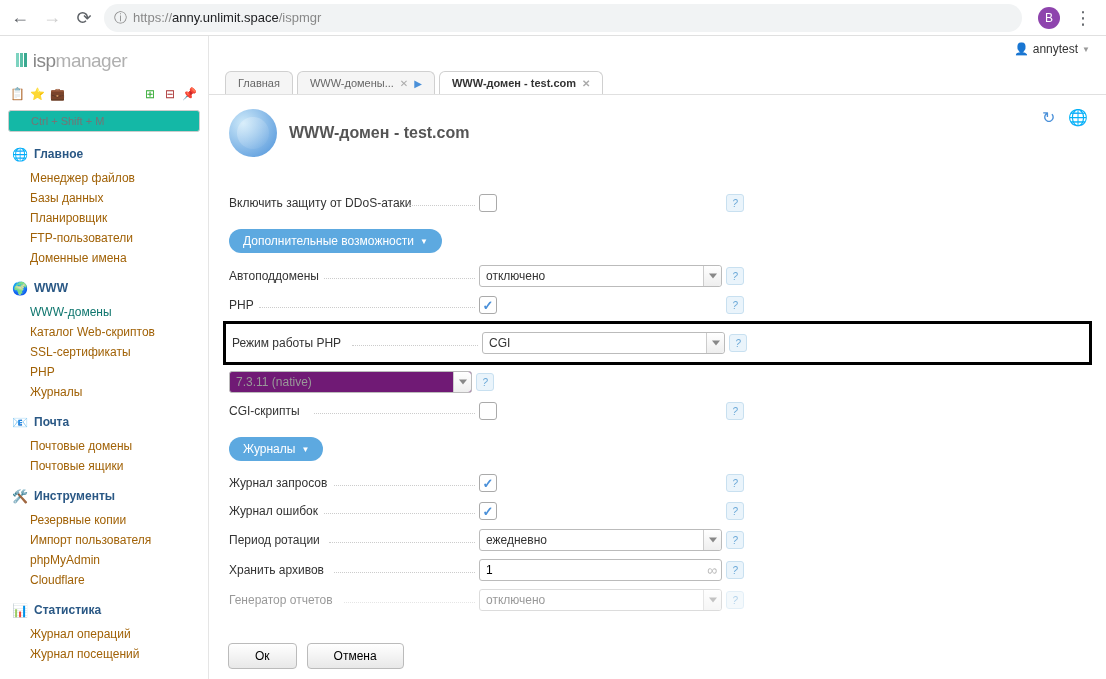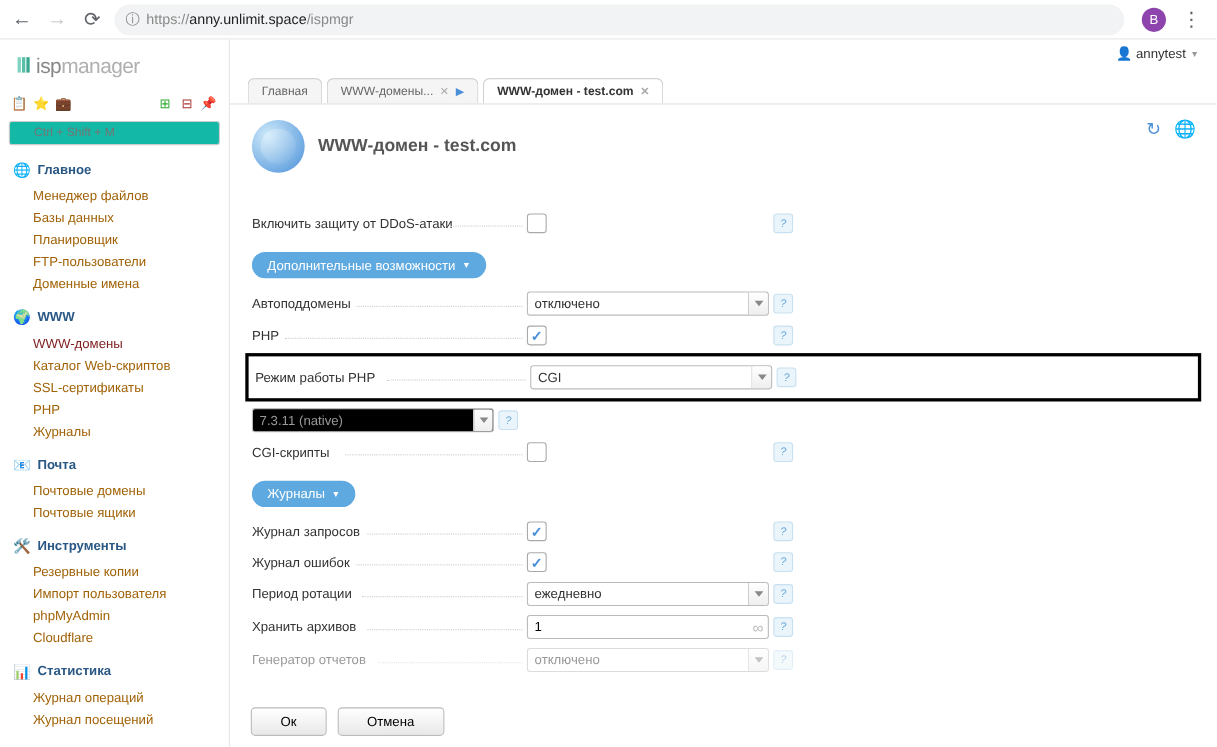--- a/index.html
+++ b/index.html
@@ -28,21 +28,21 @@
 .search-box { margin: 4px 8px 8px; }
 .search-input { width: 100%; height: 22px; border: 1px solid #ccc; border-radius: 3px; padding: 0 6px 0 22px; font-size: 11px; background: #14b8a6; position: relative; }
 .search-wrap { position: relative; }
 .search-wrap::before { content: "🔍"; position: absolute; left: 5px; top: 3px; font-size: 11px; color: #999; }
 
 .nav-section { padding: 2px 0; }
 .nav-header { display: flex; align-items: center; gap: 6px; padding: 4px 12px; font-weight: bold; font-size: 12px; color: #2a5885; cursor: pointer; }
 .nav-header .icon { width: 16px; height: 16px; display: flex; align-items: center; justify-content: center; font-size: 13px; }
 .nav-items { padding: 2px 0 4px 30px; }
 .nav-item { padding: 3px 0; font-size: 12px; color: #a16207; cursor: pointer; }
-.nav-item.active { color: #7f1d1d; font-weight: normal; }
+.nav-item.active { color: #0f766e; font-weight: normal; }
 
 .main { flex: 1; display: flex; flex-direction: column; background: #fff; position: relative; }
 .user-bar { position: absolute; top: 6px; right: 16px; display: flex; align-items: center; gap: 4px; font-size: 12px; }
 .user-ico { width: 14px; height: 14px; }
 .tabs { display: flex; gap: 4px; padding: 10px 16px 0; align-items: flex-end; height: 40px; margin-top: 18px; }
 .tab { display: flex; align-items: center; gap: 6px; padding: 5px 12px; border: 1px solid #d0d0d0; border-bottom: none; border-radius: 6px 6px 0 0; background: #f5f5f5; font-size: 11px; color: #666; cursor: pointer; }
 .tab.active { background: #fff; color: #333; font-weight: bold; }
 .tab-close { color: #aaa; font-size: 10px; }
 .tab-arrow { color: #4a90d9; font-size: 10px; }
 
@@ -52,28 +52,28 @@
 .globe-icon::after { content: ""; position: absolute; inset: 8px; border-radius: 50%; background: linear-gradient(135deg, rgba(255,255,255,0.3), transparent); }
 .page-title { font-size: 16px; color: #555; font-weight: bold; }
 .page-actions { position: absolute; right: 20px; top: 72px; display: flex; gap: 8px; }
 .pa-icon { width: 18px; height: 18px; cursor: pointer; font-size: 16px; }
 
 .form-area { padding: 0 20px 60px; }
 .scroll-hint { height: 8px; margin-bottom: 10px; }
 .form-row { display: flex; align-items: center; padding: 4px 0; min-height: 28px; }
 .form-label { width: 250px; font-size: 12px; color: #333; white-space: nowrap; position: relative; }
 .form-label::after { content: ""; position: absolute; left: calc(var(--lw, 100px)); right: 4px; bottom: 4px; border-bottom: 1px dotted #ccc; }
-.form-control { width: 220px; }
+.form-control { width: 243px; }
 .form-help { width: 18px; height: 18px; border: 1px solid #c8e0f0; background: #eaf4fb; color: #6aa8d8; border-radius: 3px; display: flex; align-items: center; justify-content: center; font-size: 10px; font-style: italic; cursor: pointer; margin-left: 4px; }
 .checkbox { width: 18px; height: 18px; border: 1px solid #aaa; border-radius: 3px; background: #fff; display: flex; align-items: center; justify-content: center; }
 .checkbox.checked::after { content: "✓"; color: #4a90d9; font-size: 13px; font-weight: bold; }
 .select, .text-input { width: 100%; height: 22px; border: 1px solid #bbb; border-radius: 3px; padding: 0 20px 0 6px; font-size: 12px; background: #fff; position: relative; display: flex; align-items: center; }
 .select::after { content: ""; position: absolute; right: 4px; top: 50%; width: 0; height: 0; border-left: 4px solid transparent; border-right: 4px solid transparent; border-top: 5px solid #888; transform: translateY(-50%); }
 .select .sel-btn { position: absolute; right: 0; top: 0; width: 18px; height: 100%; border-left: 1px solid #ccc; background: linear-gradient(#fff,#eee); border-radius: 0 3px 3px 0; }
-.select.disabled { background: #000000; color: #999; }
+.select.disabled { background: #701a75; color: #999; }
 .text-input input { border: none; width: 100%; outline: none; font-size: 12px; }
 .infinity { position: absolute; right: 4px; color: #bbb; font-size: 14px; }
 
 .section-pill { display: inline-flex; align-items: center; gap: 6px; background: #5da9e0; color: #fff; padding: 5px 14px; border-radius: 12px; font-size: 12px; margin: 12px 0 8px; cursor: pointer; }
 .section-pill::after { content: "▼"; font-size: 8px; }
 
 .highlighted-row { border: 3px solid #000000; padding: 4px 6px; margin: 2px -6px; }
 
 .footer-buttons { position: absolute; bottom: 10px; left: 228px; display: flex; gap: 10px; }
 .btn { padding: 5px 26px; border: 1px solid #bbb; border-radius: 4px; background: linear-gradient(#fff, #e8e8e8); font-size: 12px; cursor: pointer; }

